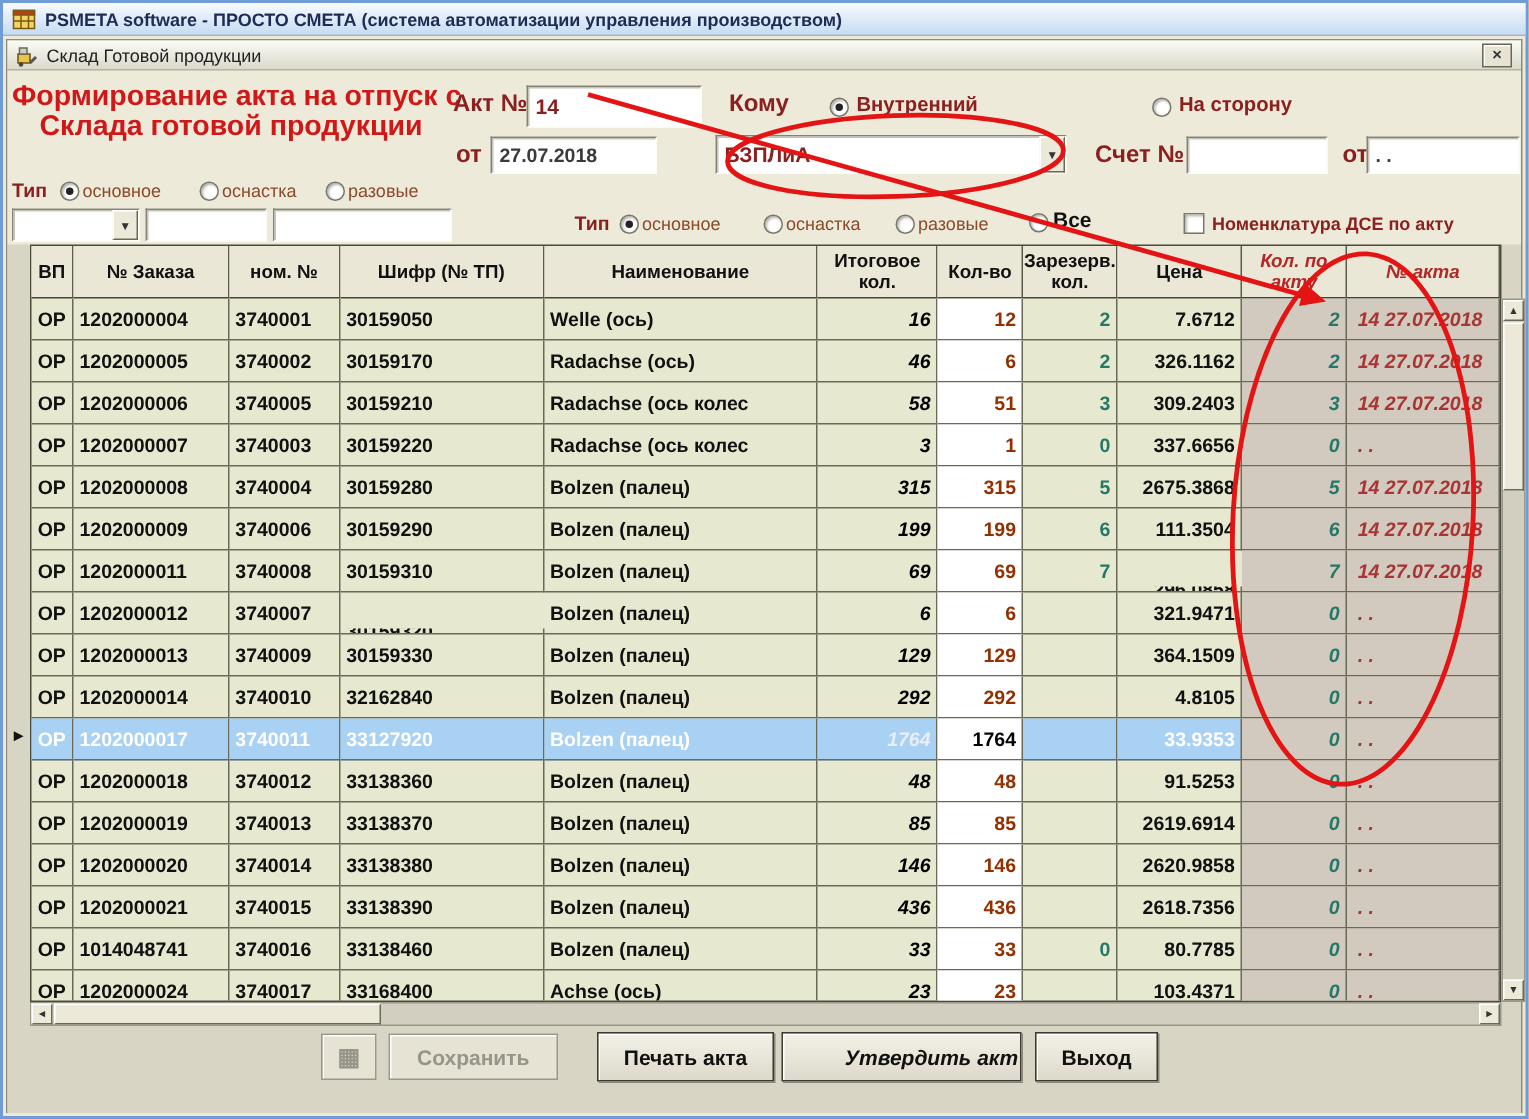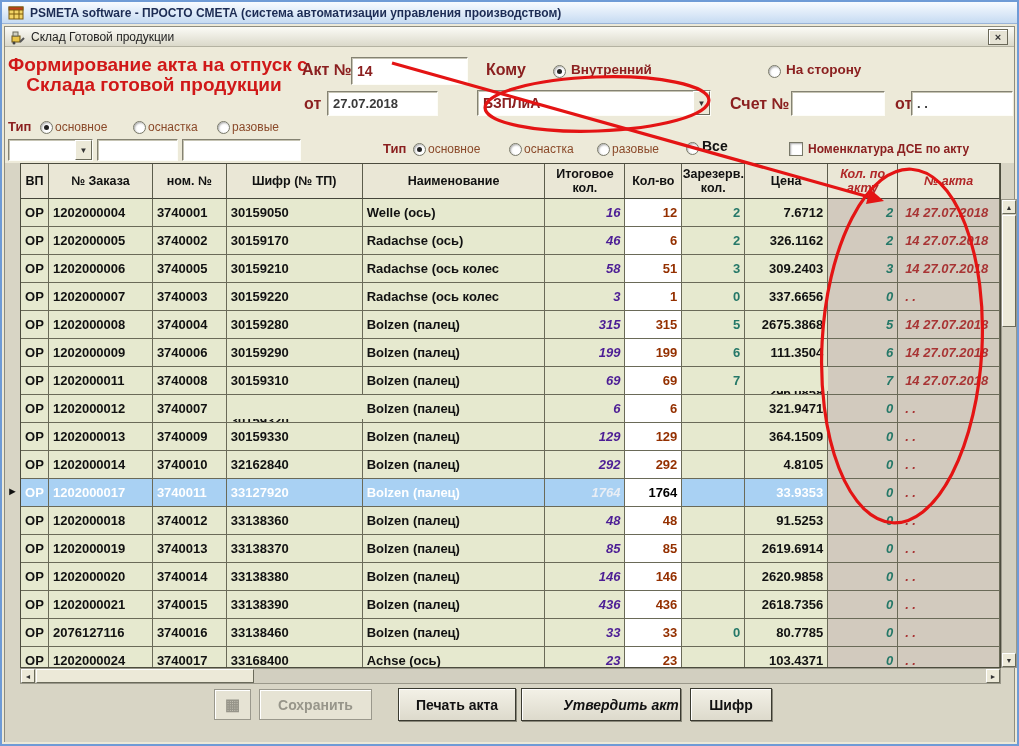--- a/index.html
+++ b/index.html
@@ -49,21 +49,21 @@
   .thead{display:flex;height:35px;}
   .hcell{background:#eae7d6;border-right:1px solid #5c5c4c;border-bottom:1px solid #45453a;
     display:flex;align-items:center;justify-content:center;text-align:center;font-weight:bold;
     font-size:12.5px;white-space:pre-line;line-height:1.15;color:#111;overflow:hidden;}
   .hcell.red{color:#b02828;font-style:italic;}
   .tbody{height:468px;overflow:hidden;}
   .row{display:flex;height:28px;}
   .cell{border-right:1px solid #6a6a58;border-bottom:1px solid #6a6a58;font-weight:bold;font-size:13px;
     display:flex;align-items:center;padding:0 4px;color:#111;overflow:hidden;white-space:nowrap;}
   .c-vp{justify-content:center;}
-  .c-itog{color:#4c1d95;font-style:italic;justify-content:flex-end;}
+  .c-itog{color:#000000;font-style:italic;justify-content:flex-end;}
   .c-kolvo{color:#943000;background:#fff;justify-content:flex-end;}
   .c-zarez{color:#257868;justify-content:flex-end;}
   .c-cena{justify-content:flex-end;}
   .c-poaktu{color:#257868;font-style:italic;background:var(--act-col-bg,#d2cabe);justify-content:flex-end;}
   .c-akt{color:#a83434;font-style:italic;background:var(--act-col-bg,#d2cabe);padding-left:7px;}
   .row.selected .cell{background:var(--selected-row,#a9d1f3);color:#fff;}
   .row.selected .c-itog{color:#e9eef5;}
   .row.selected .c-kolvo{background:#fff;color:#000;}
   .row.selected .c-poaktu{background:var(--act-col-bg,#d2cabe);color:#257868;}
   .row.selected .c-akt{background:var(--act-col-bg,#d2cabe);color:#a83434;}
@@ -383,21 +383,21 @@
           <div class="cell c-name" style="width: 183px;">Bolzen (палец)</div>
           <div class="cell c-itog" style="width: 80px;">436</div>
           <div class="cell c-kolvo" style="width: 57px;">436</div>
           <div class="cell c-zarez" style="width: 63px;"></div>
           <div class="cell c-cena" style="width: 83px;">2618.7356</div>
           <div class="cell c-poaktu" style="width: 70px;">0</div>
           <div class="cell c-akt" style="width: 102px;">. .</div>
         </div>
         <div class="row">
           <div class="cell c-vp" style="width: 28px;">ОР</div>
-          <div class="cell c-zakaz" style="width: 104px;">2076127116</div>
+          <div class="cell c-zakaz" style="width: 104px;">1014048741</div>
           <div class="cell c-nom" style="width: 74px;">3740016</div>
           <div class="cell c-shifr" style="width: 136px;">33138460</div>
           <div class="cell c-name" style="width: 183px;">Bolzen (палец)</div>
           <div class="cell c-itog" style="width: 80px;">33</div>
           <div class="cell c-kolvo" style="width: 57px;">33</div>
           <div class="cell c-zarez" style="width: 63px;">0</div>
           <div class="cell c-cena" style="width: 83px;">80.7785</div>
           <div class="cell c-poaktu" style="width: 70px;">0</div>
           <div class="cell c-akt" style="width: 102px;">. .</div>
         </div>
@@ -429,21 +429,21 @@
     <span class="hthumb"></span>
     <span class="sbtn" style="right:0;top:0;width:14px;height:14px;">►</span>
   </div>
 
   <div class="btn disabled" style="left:214px;top:689px;width:37px;height:31px;font-size:16px;">
     <span>▦</span>
   </div>
   <div class="btn disabled" style="left:259px;top:689px;width:113px;height:31px;">Сохранить</div>
   <div class="btn" style="left:398px;top:688px;width:118px;height:33px;">Печать акта</div>
   <div class="btn italic" style="left:521px;top:688px;width:160px;height:33px;padding-left:40px;">Утвердить акт</div>
-  <div class="btn" style="left:690px;top:688px;width:82px;height:33px;">Шифр</div>
+  <div class="btn" style="left:690px;top:688px;width:82px;height:33px;">Выход</div>
 
   <svg class="anno" width="1019" height="746" viewBox="0 0 1019 746">
     <ellipse cx="597" cy="104" rx="112" ry="27" transform="rotate(-2 597 104)"></ellipse>
     <ellipse cx="902" cy="346" rx="80" ry="177" transform="rotate(3 902 346)"></ellipse>
     <path d="M392 63 L869 197"></path>
     <polygon points="884,201 866,204 870,189"></polygon>
   </svg>
 
 </div>
 

